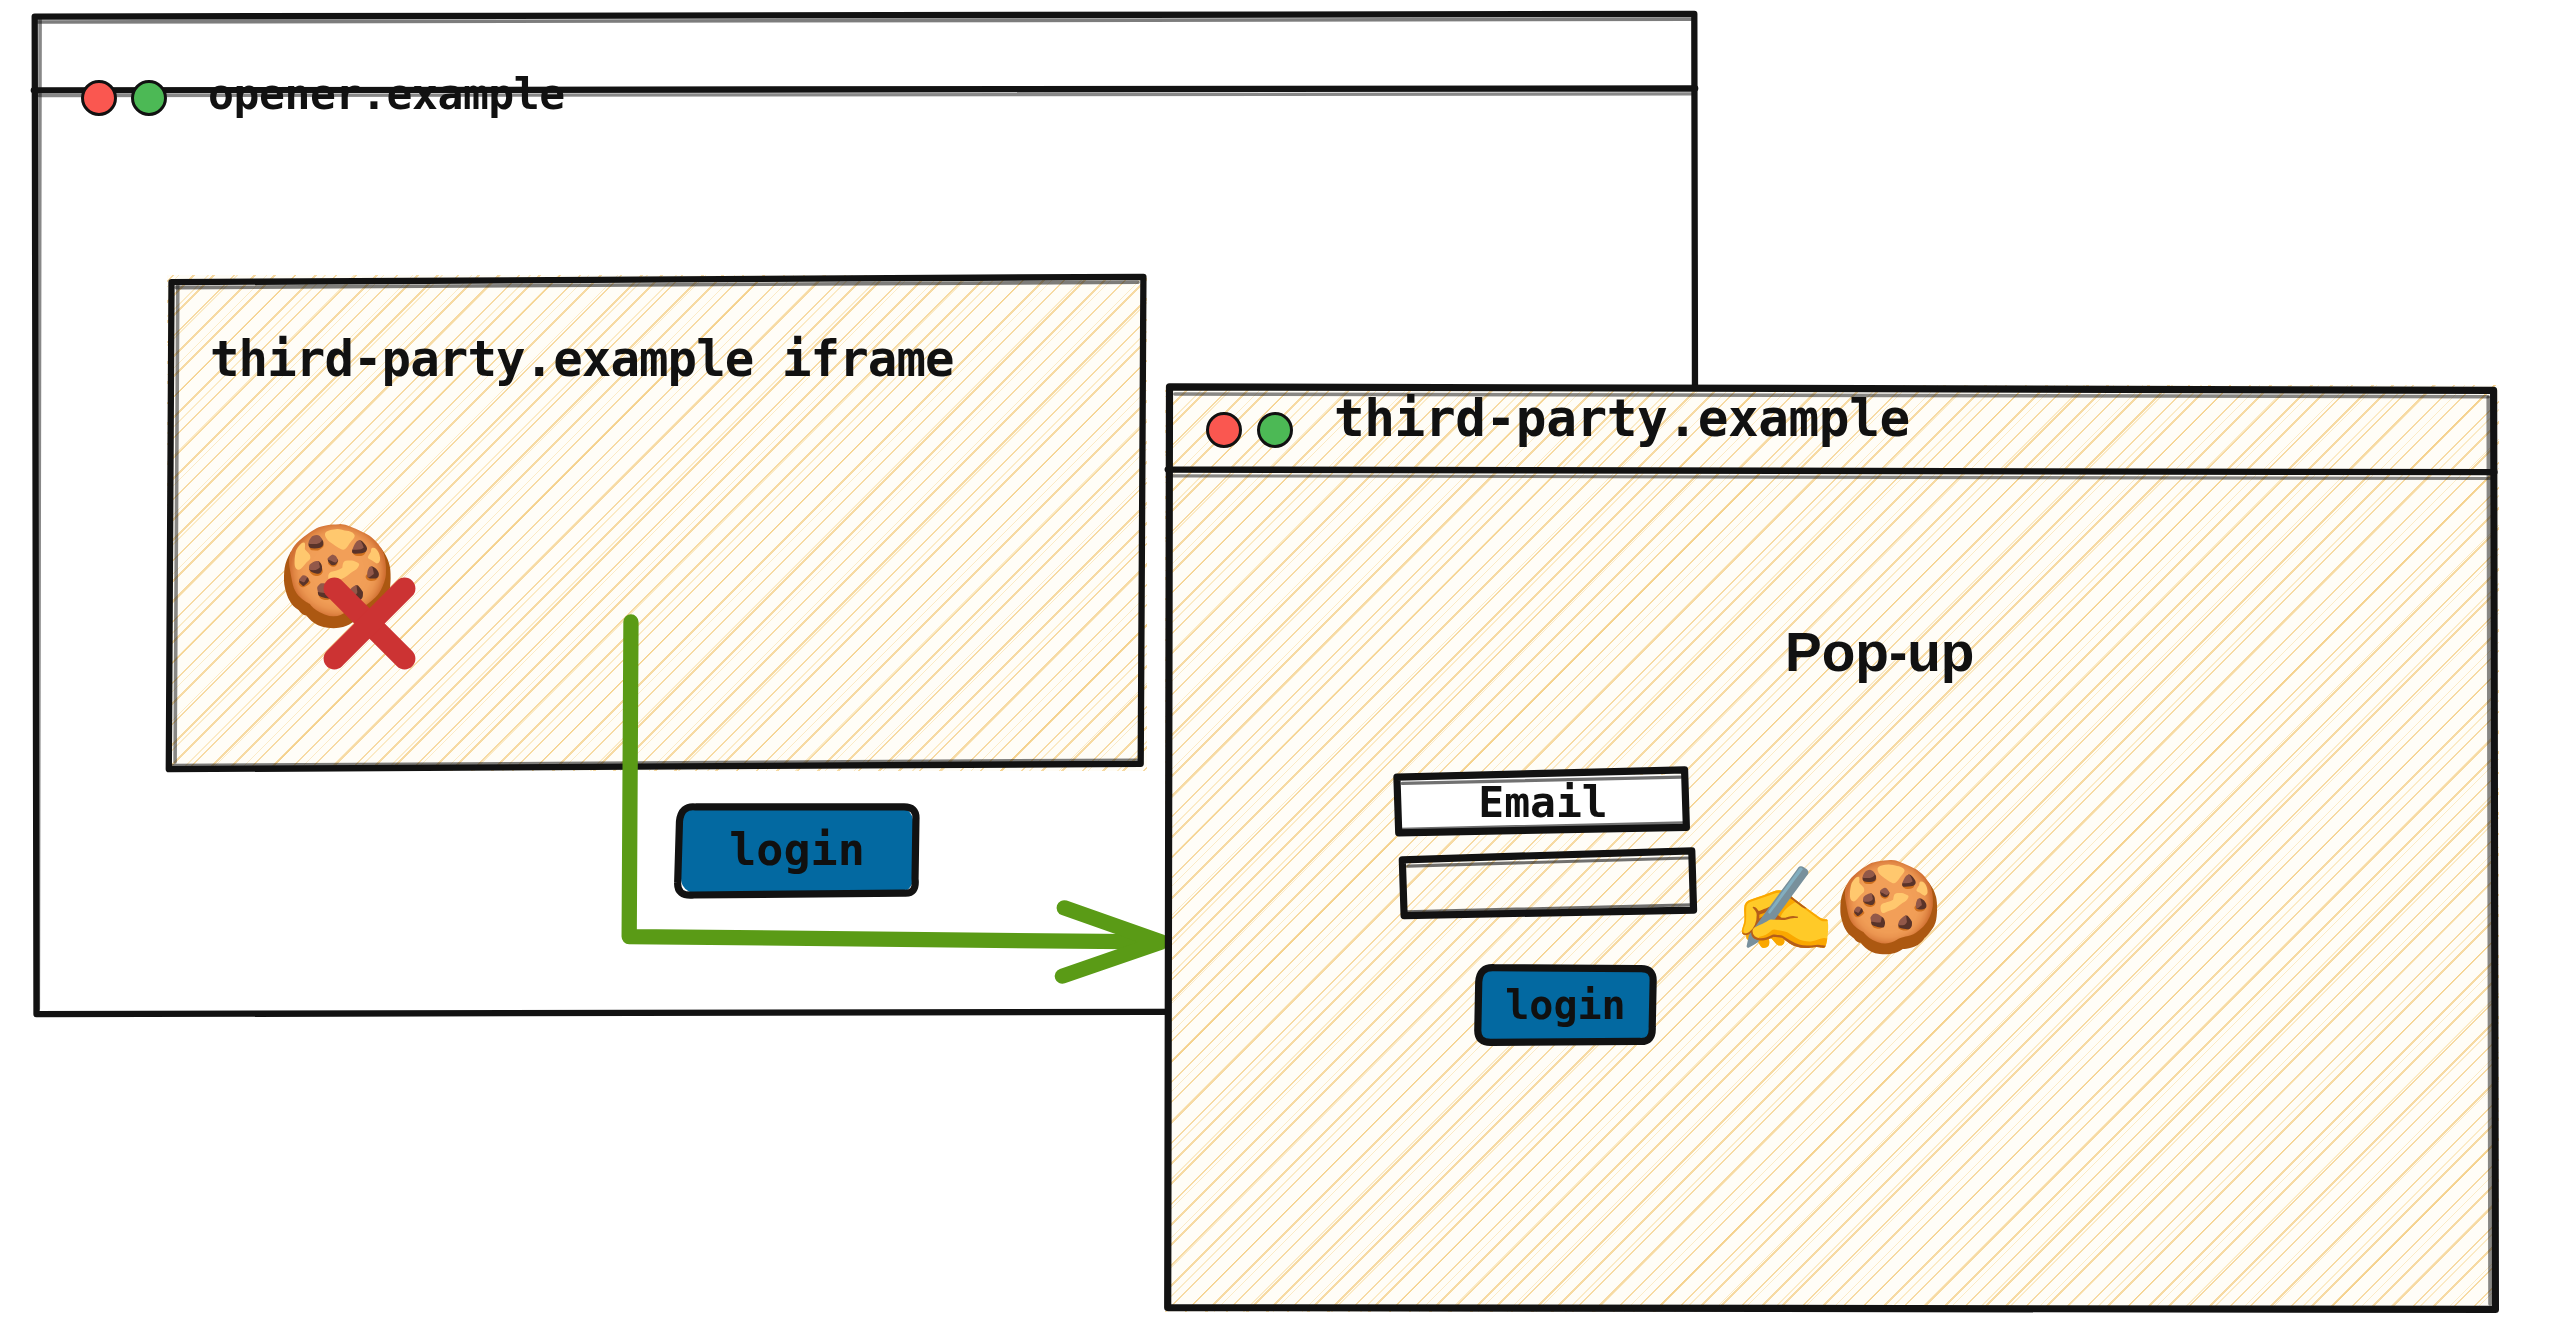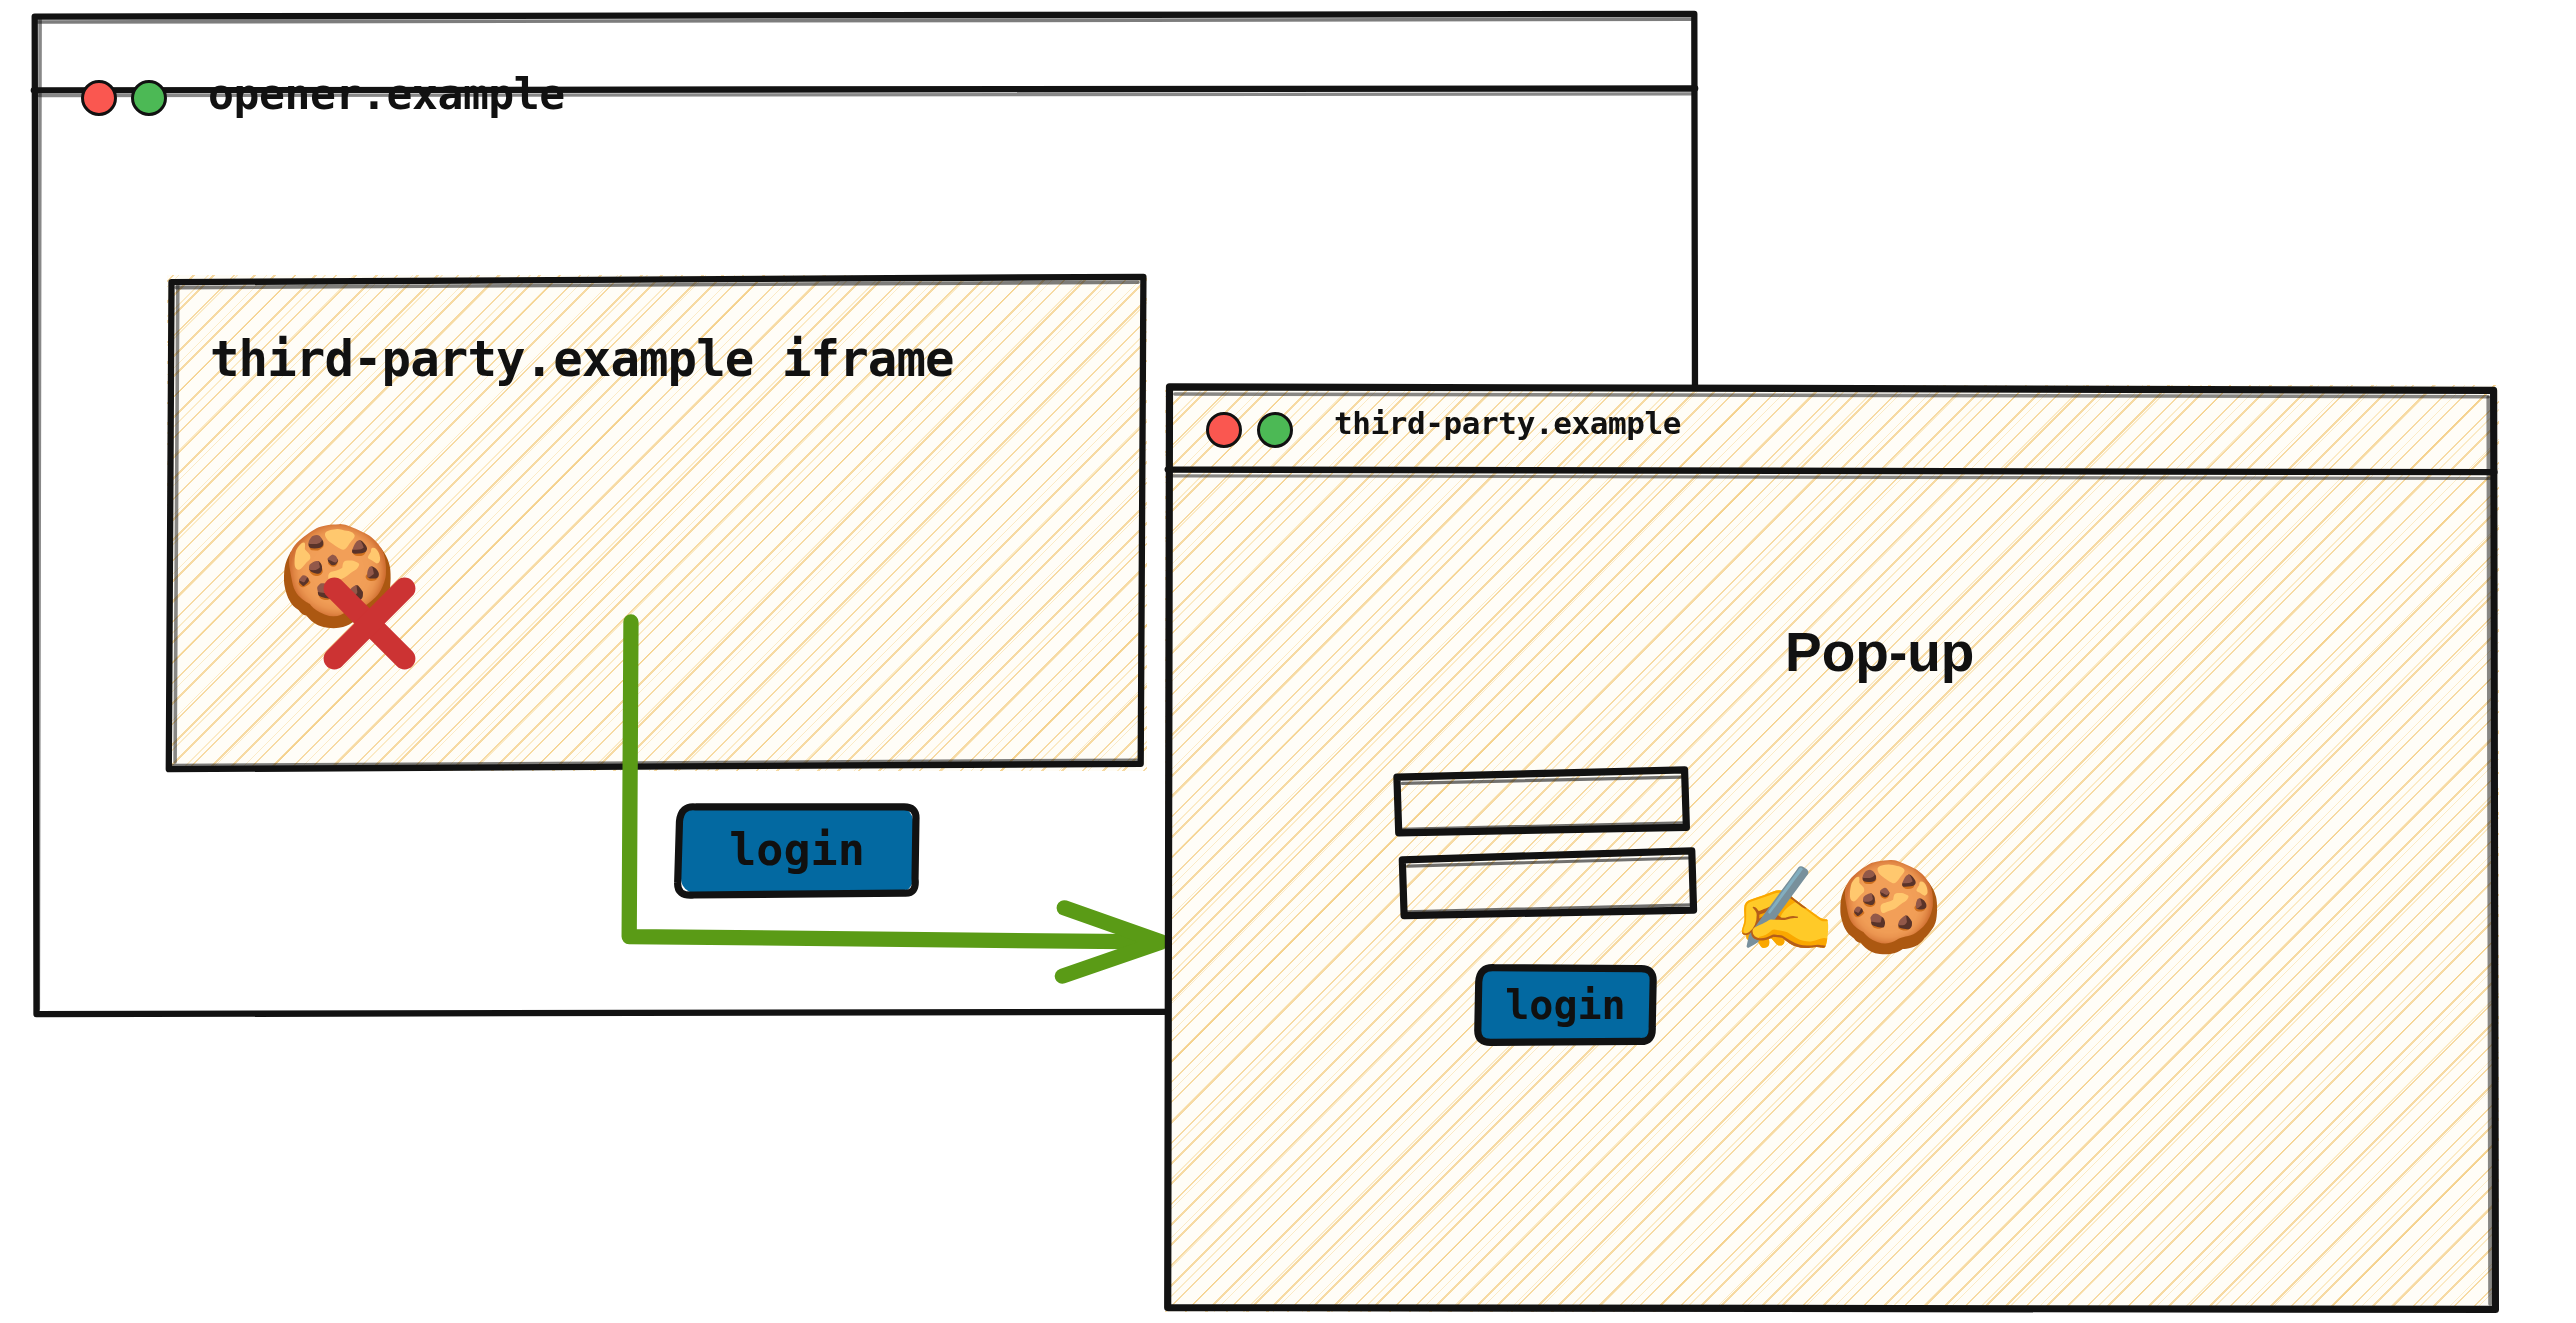--- a/index.html
+++ b/index.html
@@ -217,22 +217,22 @@
   #popup-body {
     position: absolute;
     left: 0; top: 86px;
     width: 100%;
     height: 841px;
   }
   #popup-dot-red   { left: 41px;  top: 27px; }
   #popup-dot-green { left: 92px; top: 27px; }
   #popup-title {
     left: 169px;
-    top: 20px;
-    font-size: 31px;
+    top: 4px;
+    font-size: 51px;
   }
 
   
   .field {
     position: absolute;
     background: #ffffff;
     display: flex;
     align-items: center;
     justify-content: center;
     font-family: "DejaVu Sans Mono", monospace;
@@ -363,20 +363,21 @@
       <path d="M8,101 L1474,104" stroke-width="3.5" opacity="0.5"></path>
     </svg>
 
     <span class="dot red" id="popup-dot-red"></span>
     <span class="dot green" id="popup-dot-green"></span>
 
     <div class="win-title" id="popup-title">third-party.example</div>
 
     <div id="popup-label">Pop-up</div>
 
+    <div class="field" id="popup-email-field" style="left:235px; top:390px; width:286px; height:54px;">Email</div>
 
 
     <div class="btn-login" id="popup-login-button" style="left:315px; top:582px; width:171px; height:76px;">login</div>
 
     <svg class="sketch" viewBox="0 0 1484 1032" preserveAspectRatio="none">
 
       <path d="M258,436 L578,428 L580,492 L260,498 Z" stroke-width="8"></path>
       <path d="M264,443 L574,436" stroke-width="3.5" opacity="0.6"></path>
       <path d="M262,494 L578,487" stroke-width="3.5" opacity="0.6"></path>
 

